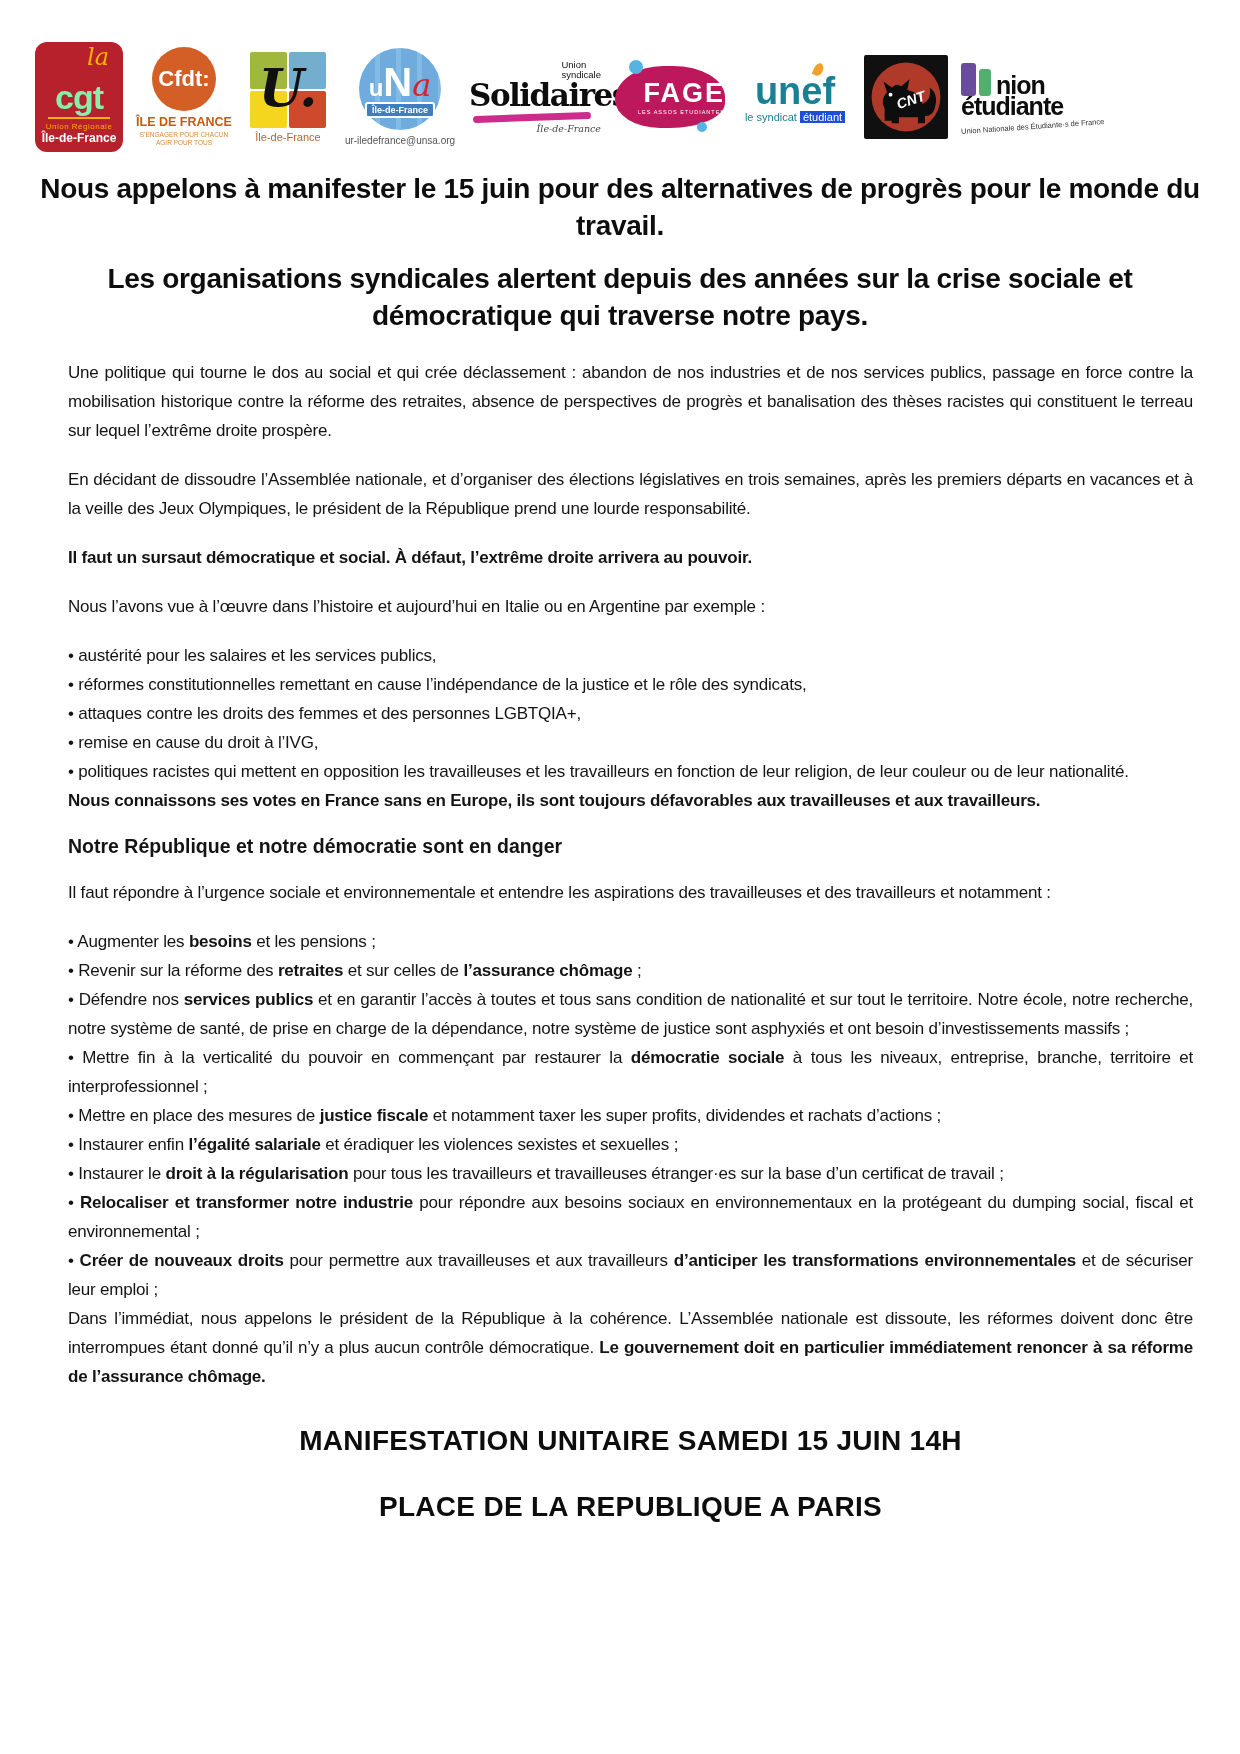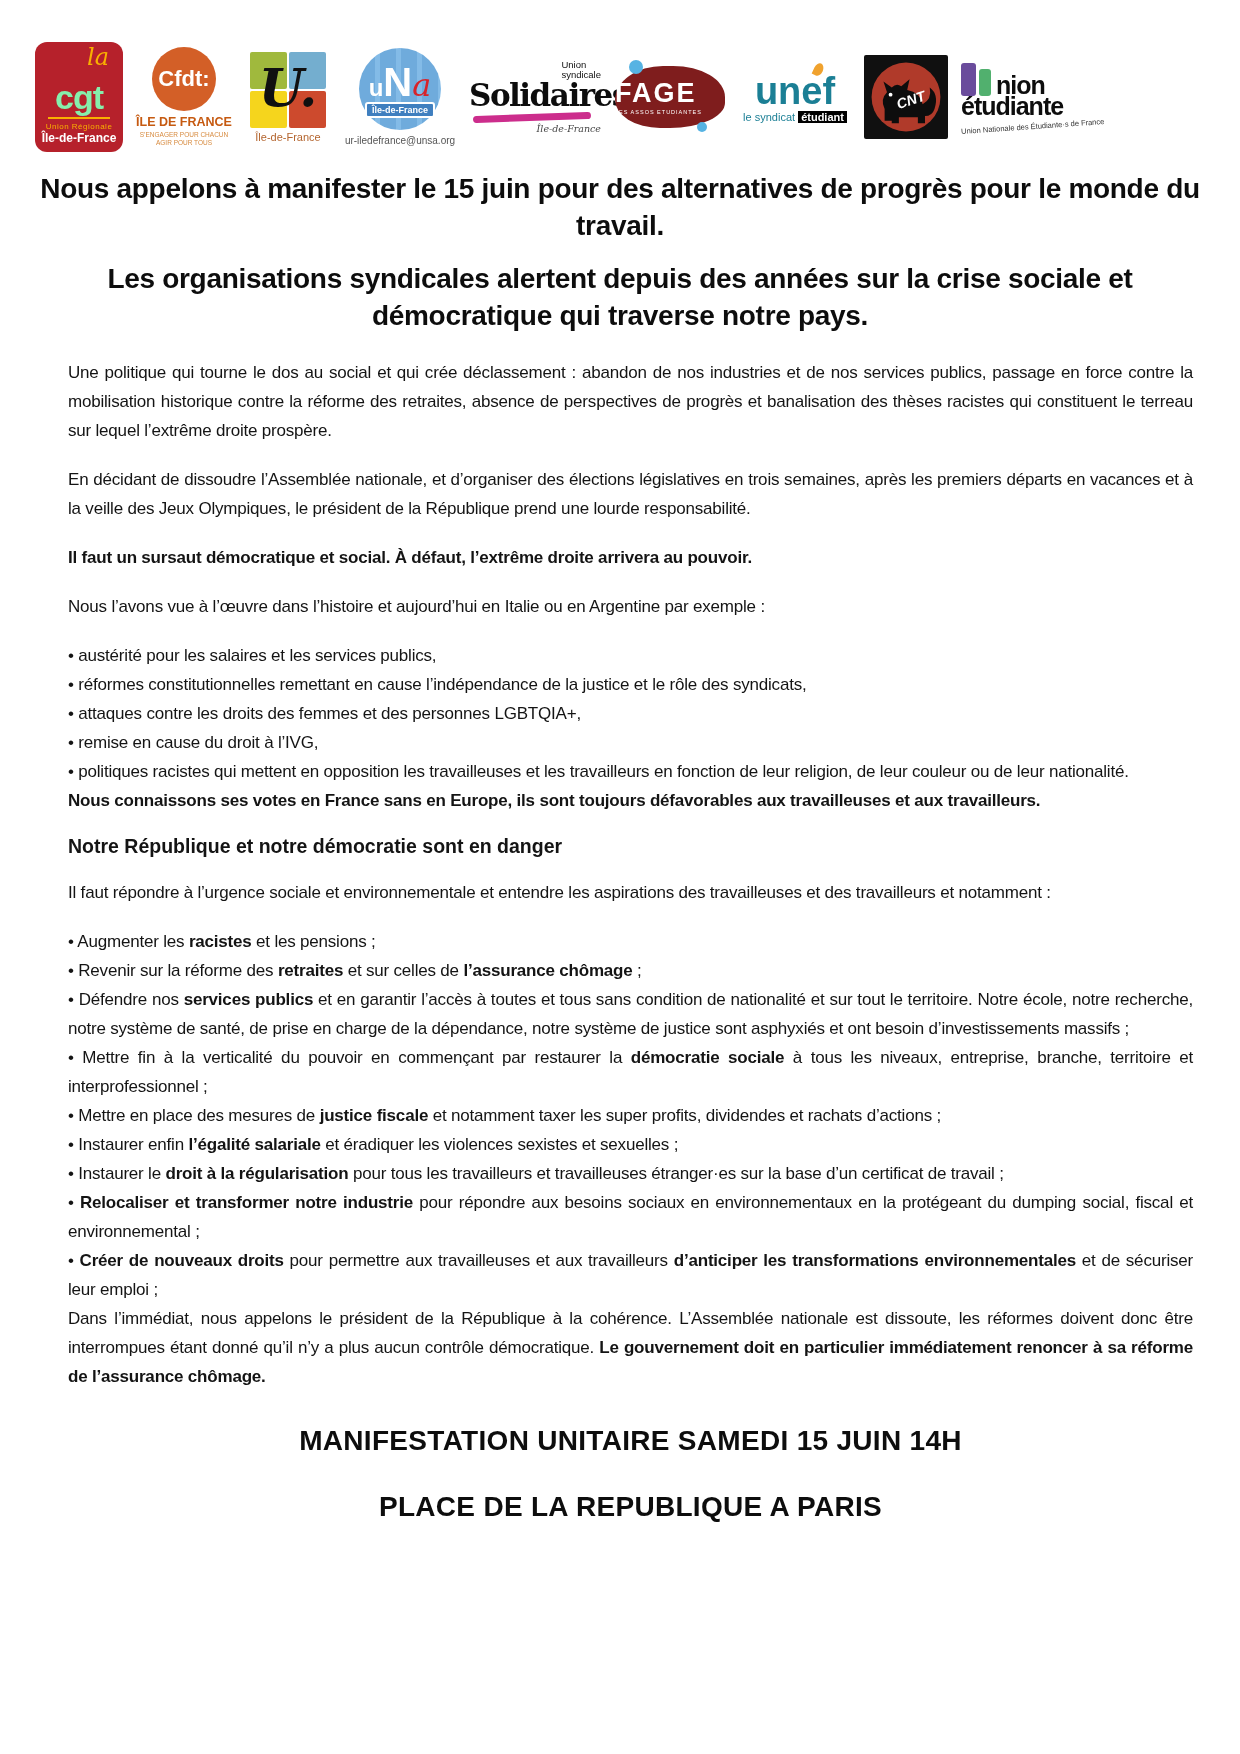--- a/index.html
+++ b/index.html
@@ -45,36 +45,36 @@
   .unsa-mail{color:#555;font-size:10px;margin-top:5px;white-space:nowrap;}
   
   .solidaires{width:132px;position:relative;align-items:flex-start;}
   .sol-top{align-self:flex-end;font-size:9.5px;color:#111;text-align:left;line-height:1.1;}
   .sol-name{font-family:"DejaVu Serif",serif;font-weight:bold;font-size:31px;letter-spacing:-1.5px;
             color:#0d0d0d;line-height:1;}
   .sol-bar{width:118px;height:7px;background:#cc2d8c;border-radius:4px;transform:rotate(-2deg);margin:3px 0 2px 4px;}
   .sol-region{align-self:flex-end;font-family:"DejaVu Serif",serif;font-style:italic;font-size:9.5px;color:#444;}
   
   .fage{width:112px;}
-  .fage-blob{width:110px;height:62px;background:#7f1d1d;border-radius:48% 52% 55% 45%/60% 55% 45% 50%;
-        display:flex;flex-direction:column;align-items:flex-start;justify-content:center;position:relative;}
+  .fage-blob{width:110px;height:62px;background:#be185d;border-radius:48% 52% 55% 45%/60% 55% 45% 50%;
+        display:flex;flex-direction:column;align-items:flex-end;justify-content:center;position:relative;}
   .fage-blob::before,.fage-blob::after{content:"";position:absolute;background:#56b3e3;border-radius:50%;}
   .fage-blob::before{width:14px;height:14px;top:-6px;left:14px;}
   .fage-blob::after{width:10px;height:10px;bottom:-4px;right:18px;}
   .fage-name{color:#fff;font-weight:bold;font-size:27px;letter-spacing:2px;line-height:1;}
   .fage-sub{color:#fff;font-size:5.5px;letter-spacing:1px;margin-top:2px;}
   
   .unef{width:112px;}
   .unef-name{display:flex;align-items:baseline;color:#1b7f95;font-weight:bold;font-size:38px;line-height:1;}
   .unef-e{position:relative;}
   .unef-accent{position:absolute;top:-9px;right:-1px;width:9px;height:13px;background:#f0a22e;
         border-radius:50% 50% 50% 0;transform:rotate(25deg);}
   .unef-sub{font-size:11px;margin-top:1px;white-space:nowrap;}
   .unef-sub .s1{color:#1b7f95;}
-  .unef-sub .s2{color:#fff;background:#000000;padding:0 3px;font-weight:bold;}
+  .unef-sub .s2{color:#fff;background:#1d4ed8;padding:0 3px;font-weight:normal;}
   
   .cnt{width:84px;height:84px;background:#101010;border-radius:2px;display:flex;align-items:center;justify-content:center;}
   
   .ue{width:132px;align-items:flex-start;}
   .ue-row{display:flex;align-items:flex-end;gap:3px;}
   .ue-purple{width:15px;height:33px;background:#6a4c9c;border-radius:3px;display:inline-block;}
   .ue-green{width:12px;height:27px;background:#51b06e;border-radius:3px;display:inline-block;margin-right:2px;}
   .ue-t1,.ue-t2{font-weight:bold;color:#0d0d0d;font-size:25px;line-height:.85;letter-spacing:-1px;}
   .ue-sub{font-size:7.5px;color:#333;transform:rotate(-4deg);margin-top:4px;white-space:nowrap;}
   
@@ -195,21 +195,21 @@
     <p class="p tight">• réformes constitutionnelles remettant en cause l’indépendance de la justice et le rôle des syndicats,</p>
     <p class="p tight">• attaques contre les droits des femmes et des personnes LGBTQIA+,</p>
     <p class="p tight">• remise en cause du droit à l’IVG,</p>
     <p class="p tight">• politiques racistes qui mettent en opposition les travailleuses et les travailleurs en fonction de leur religion, de leur couleur ou de leur nationalité.</p>
     <p class="p bold-p">Nous connaissons ses votes en France sans en Europe, ils sont toujours défavorables aux travailleuses et aux travailleurs.</p>
 
     <p class="h3">Notre République et notre démocratie sont en danger</p>
 
     <p class="p">Il faut répondre à l’urgence sociale et environnementale et entendre les aspirations des travailleuses et des travailleurs et notamment :</p>
 
-    <p class="p tight"><span>• Augmenter les </span><span class="b">racistes</span><span> et les pensions ;</span></p>
+    <p class="p tight"><span>• Augmenter les </span><span class="b">besoins</span><span> et les pensions ;</span></p>
     <p class="p tight"><span>• Revenir sur la réforme des </span><span class="b">retraites</span><span> et sur celles de </span><span class="b">l’assurance chômage</span><span> ;</span></p>
     <p class="p tight"><span>• Défendre nos </span><span class="b">services publics</span><span> et en garantir l’accès à toutes et tous sans condition de nationalité et sur tout le territoire. Notre école, notre recherche, notre système de santé, de prise en charge de la dépendance, notre système de justice sont asphyxiés et ont besoin d’investissements massifs ;</span></p>
     <p class="p tight"><span>• Mettre fin à la verticalité du pouvoir en commençant par restaurer la </span><span class="b">démocratie sociale</span><span> à tous les niveaux, entreprise, branche, territoire et interprofessionnel ;</span></p>
     <p class="p tight"><span>• Mettre en place des mesures de </span><span class="b">justice fiscale</span><span> et notamment taxer les super profits, dividendes et rachats d’actions ;</span></p>
     <p class="p tight"><span>• Instaurer enfin </span><span class="b">l’égalité salariale</span><span> et éradiquer les violences sexistes et sexuelles ;</span></p>
     <p class="p tight"><span>• Instaurer le </span><span class="b">droit à la régularisation</span><span> pour tous les travailleurs et travailleuses étranger·es sur la base d’un certificat de travail ;</span></p>
     <p class="p tight"><span>• </span><span class="b">Relocaliser et transformer notre industrie</span><span> pour répondre aux besoins sociaux en environnementaux en la protégeant du dumping social, fiscal et environnemental ;</span></p>
     <p class="p tight"><span>• </span><span class="b">Créer de nouveaux droits</span><span> pour permettre aux travailleuses et aux travailleurs </span><span class="b">d’anticiper les transformations environnementales</span><span> et de sécuriser leur emploi ;</span></p>
     <p class="p tight"><span>Dans l’immédiat, nous appelons le président de la République à la cohérence. L’Assemblée nationale est dissoute, les réformes doivent donc être interrompues étant donné qu’il n’y a plus aucun contrôle démocratique. </span><span class="b">Le gouvernement doit en particulier immédiatement renoncer à sa réforme de l’assurance chômage.</span></p>
 

